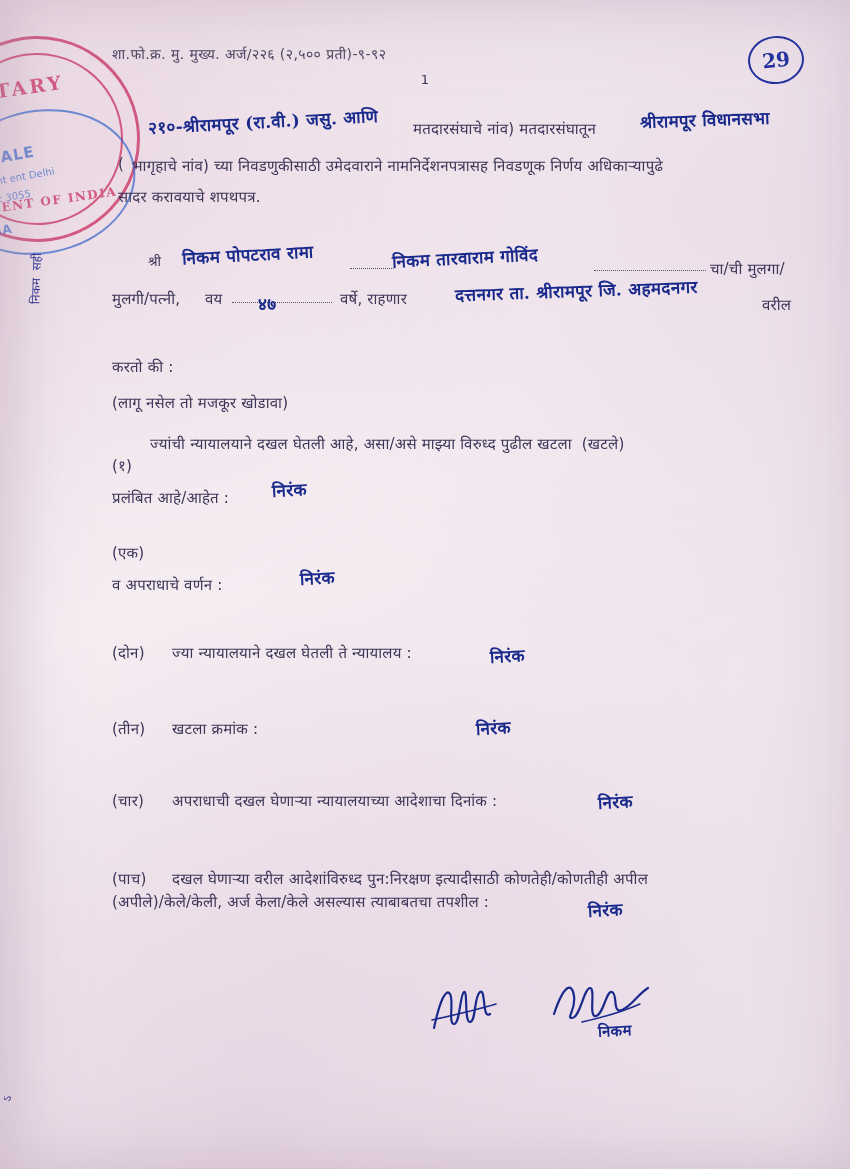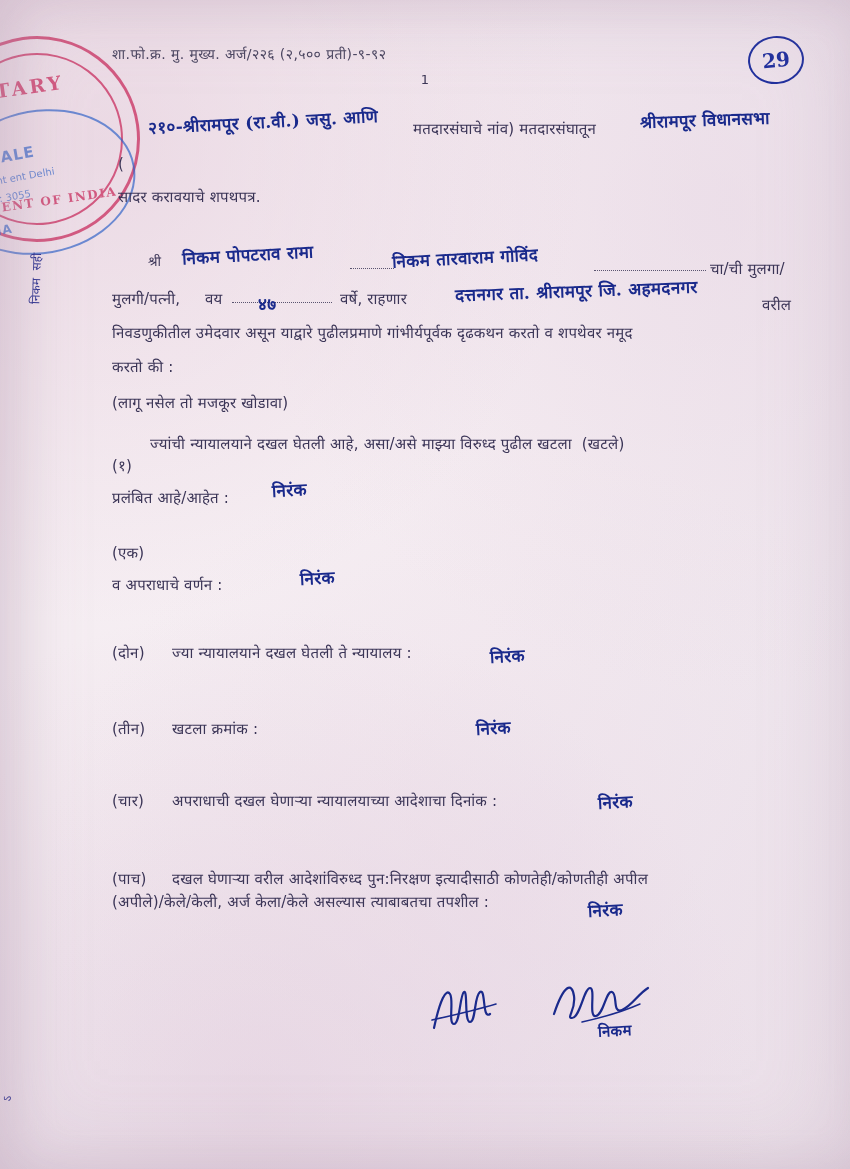--- a/index.html
+++ b/index.html
@@ -210,38 +210,38 @@
     <div class="l2">Vurnount   ent Delhi</div>
     <div class="l3">Reg No : 3055</div>
     <div class="l4">OF INDIA</div>
   </div>
 
   <div class="hand big skew" style="left:148px; top:110px;">२१०-श्रीरामपूर (रा.वी.) जसु. आणि</div>
   <div class="printed body-line" style="left:413px; top:118px;">मतदारसंघाचे नांव) मतदारसंघातून</div>
   <div class="hand big skew2" style="left:640px; top:108px;">श्रीरामपूर विधानसभा</div>
 
   <div class="printed body-line" style="left:118px; top:155px;">(</div>
+  <div class="printed body-line" style="left:132px; top:155px;">भागृहाचे नांव) च्या निवडणुकीसाठी उमेदवाराने नामनिर्देशनपत्रासह निवडणूक निर्णय अधिकाऱ्यापुढे</div>
   <div class="printed body-line" style="left:118px; top:186px;">सादर करावयाचे शपथपत्र.</div>
 
   <div class="printed body-line small" style="left:148px; top:252px;">श्री</div>
   <div class="hand big skew" style="left:182px; top:243px;">निकम पोपटराव रामा</div>
   <div class="hand big skew" style="left:392px; top:246px;">निकम तारवाराम गोविंद</div>
   <div class="dots" style="left:350px; top:268px; width:44px;"></div>
   <div class="dots" style="left:594px; top:270px; width:112px;"></div>
   <div class="printed body-line" style="left:710px; top:258px;">चा/ची मुलगा/</div>
 
   <div class="printed body-line" style="left:112px; top:288px;">मुलगी/पत्नी,</div>
   <div class="printed body-line" style="left:205px; top:288px;">वय</div>
   <div class="dots" style="left:232px; top:302px; width:100px;"></div>
   <div class="hand big" style="left:258px; top:292px;">४७</div>
   <div class="printed body-line" style="left:340px; top:288px;">वर्षे, राहणार</div>
   <div class="hand big skew2" style="left:455px; top:279px;">दत्तनगर ता. श्रीरामपूर जि. अहमदनगर</div>
   <div class="printed body-line" style="left:762px; top:294px;">वरील</div>
 
-  <div class="printed body-line" style="left:112px; top:322px;">निवडणुकीतील उमेदवार असून याद्वारे पुढीलप्रमाणे गांभीर्यपूर्वक दृढकथन करतो व शपथेवर नमूद</div>
   <div class="printed body-line" style="left:112px; top:356px;">करतो की :</div>
   <div class="printed body-line" style="left:112px; top:392px;">(लागू नसेल तो मजकूर खोडावा)</div>
 
   <div class="printed body-line" style="left:112px; top:455px;">(१)</div>
   <div class="printed body-line" style="left:150px; top:433px;">ज्यांची न्यायालयाने दखल घेतली आहे, असा/असे माझ्या विरुध्द पुढील खटला  (खटले)</div>
   <div class="printed body-line" style="left:112px; top:487px;">प्रलंबित आहे/आहेत :</div>
   <div class="hand big skew" style="left:272px; top:478px;">निरंक</div>
 
   <div class="printed body-line" style="left:112px; top:542px;">(एक)</div>
   <div class="printed body-line" style="left:112px; top:574px;">व अपराधाचे वर्णन :</div>

